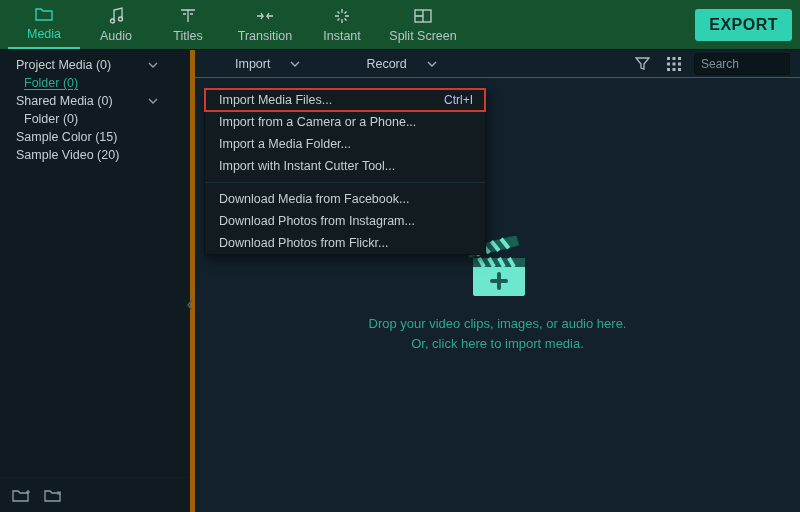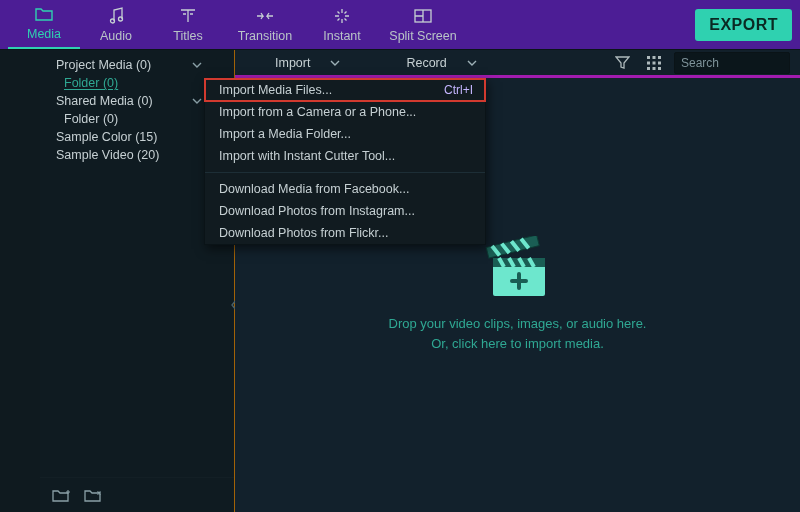--- a/index.html
+++ b/index.html
@@ -10,21 +10,21 @@
     font-size: 13px;
     color: #c6d0d3;
     position: relative;
   }
   
   .topbar {
     display: flex;
     align-items: flex-end;
     height: 50px;
     padding: 0 8px;
-    background: #4c1d95;
+    background: #14532d;
     border-bottom: 1px solid #0b1519;
   }
   .tab {
     width: 72px;
     text-align: center;
     padding-bottom: 6px;
     cursor: pointer;
     color: #b9c4c7;
   }
   .tab.transition { width: 82px; }
@@ -48,24 +48,23 @@
   
   .body {
     display: flex;
     height: calc(512px - 50px);
   }
   .sidebar {
     width: 195px;
     background: #0f1b21;
     padding: 6px 0 0 0;
     position: relative;
-    border-right: 1px solid #a16207;
+    border-right: 5px solid #a16207;
     display: flex;
     flex-direction: column;
-    margin-left: 40px;
   }
   .tree { flex: 1; }
   .tree-row {
     display: flex;
     align-items: center;
     padding: 2px 8px 2px 16px;
     font-size: 12.5px;
     color: #c6d0d3;
     cursor: pointer;
     position: relative;
@@ -98,62 +97,62 @@
     flex-direction: column;
     background: #12202a;
     position: relative;
   }
   .toolbar {
     height: 28px;
     display: flex;
     align-items: center;
     padding: 0 10px;
     gap: 8px;
-    border-bottom: 3px solid #a21caf;
+    border-bottom: 1px solid #a21caf;
     font-size: 12.5px;
     background: #12202a;
   }
   .tool {
     display: flex; align-items: center; gap: 20px;
     padding: 0 10px; cursor: pointer; color:#c6d0d3;
   }
   .tool .chev { font-size: 10px; color:#8aa; }
   .tool-gap { width: 30px; }
   .toolbar-spacer { flex: 1; }
   .toolbar .ibtn {
     width: 24px; height: 24px; display:flex; align-items:center; justify-content:center;
     cursor:pointer; color:#aeb9bc;
   }
   .searchbox {
     display:flex; align-items:center;
     background:#0b161b;
     border:1px solid #0a1317;
     border-radius:2px;
-    width:116px; height:22px;
+    width:96px; height:22px;
     padding:0 6px;
     color:#7e9299;
   }
   .searchbox input {
     flex:1; background:transparent; border:none; outline:none;
     color:#cfd7d9; font-size:12px;
   }
   .searchbox input::placeholder { color:#7e9299; }
   
   .content {
     flex:1; position:relative;
     display:flex; flex-direction:column; align-items:center; justify-content:center;
     background:#12212c;
     text-align:center;
   }
   .content .dz-icon { margin-bottom:14px; }
   .content .dz-text { color:#2fa893; font-size:13px; line-height:1.55; }
   
   .menu {
     position:absolute;
-    top: 78px; left: 204px;
+    top: 88px; left: 204px;
     width: 282px;
     background:#111b20;
     border:1px solid #0a1317;
     box-shadow: 2px 4px 10px rgba(0,0,0,.55);
     z-index: 50;
   }
   .menu .mitem {
     display:flex; align-items:center;
     height: 22px;
     padding: 0 14px;

